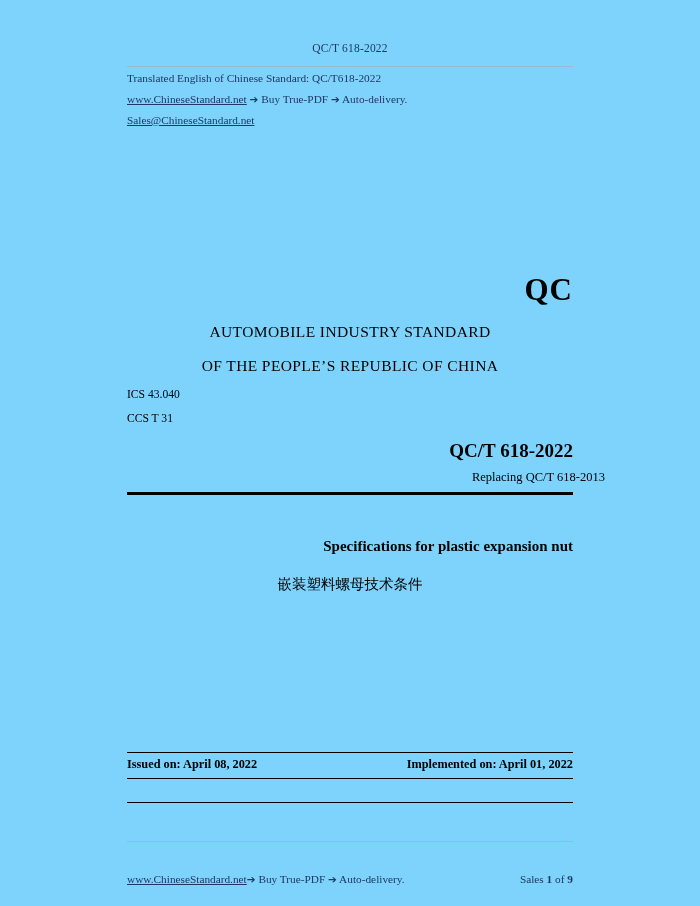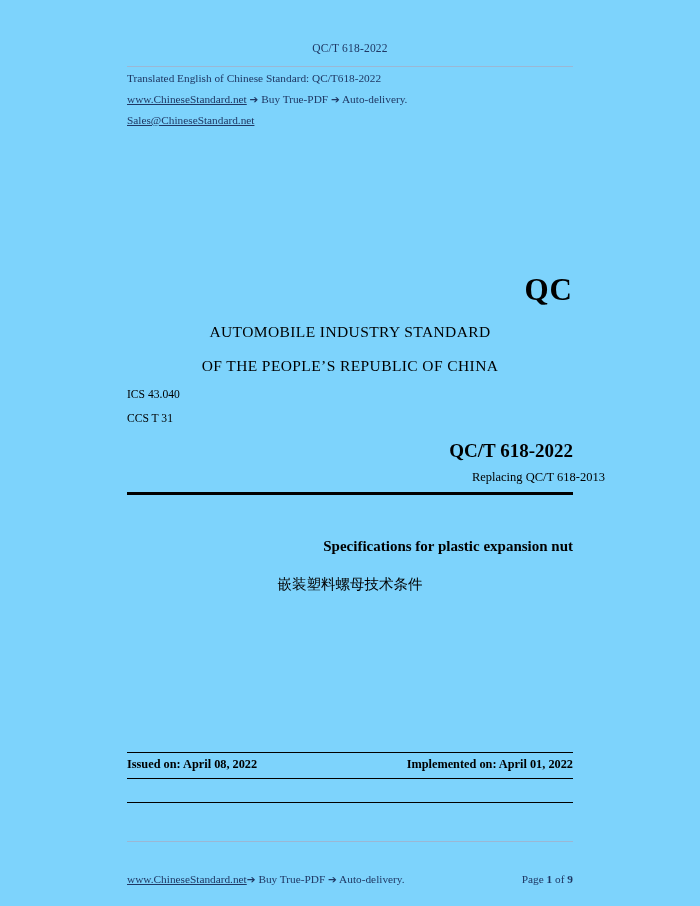--- a/index.html
+++ b/index.html
@@ -271,20 +271,20 @@
 
   <div class="footer-rule"></div>
   <div class="footer">
     <span>
       <span class="link">www.ChineseStandard.net</span><span class="arrow">➔</span>
       <span>Buy True-PDF</span>
       <span class="arrow">➔</span>
       <span>Auto-delivery.</span>
     </span>
     <span class="footer-right">
-      <span>Page</span>
+      <span>Sales</span>
       <b>1</b>
       <span>of</span>
       <b>9</b>
     </span>
   </div>
 
 </div>
 
 </body></html>

